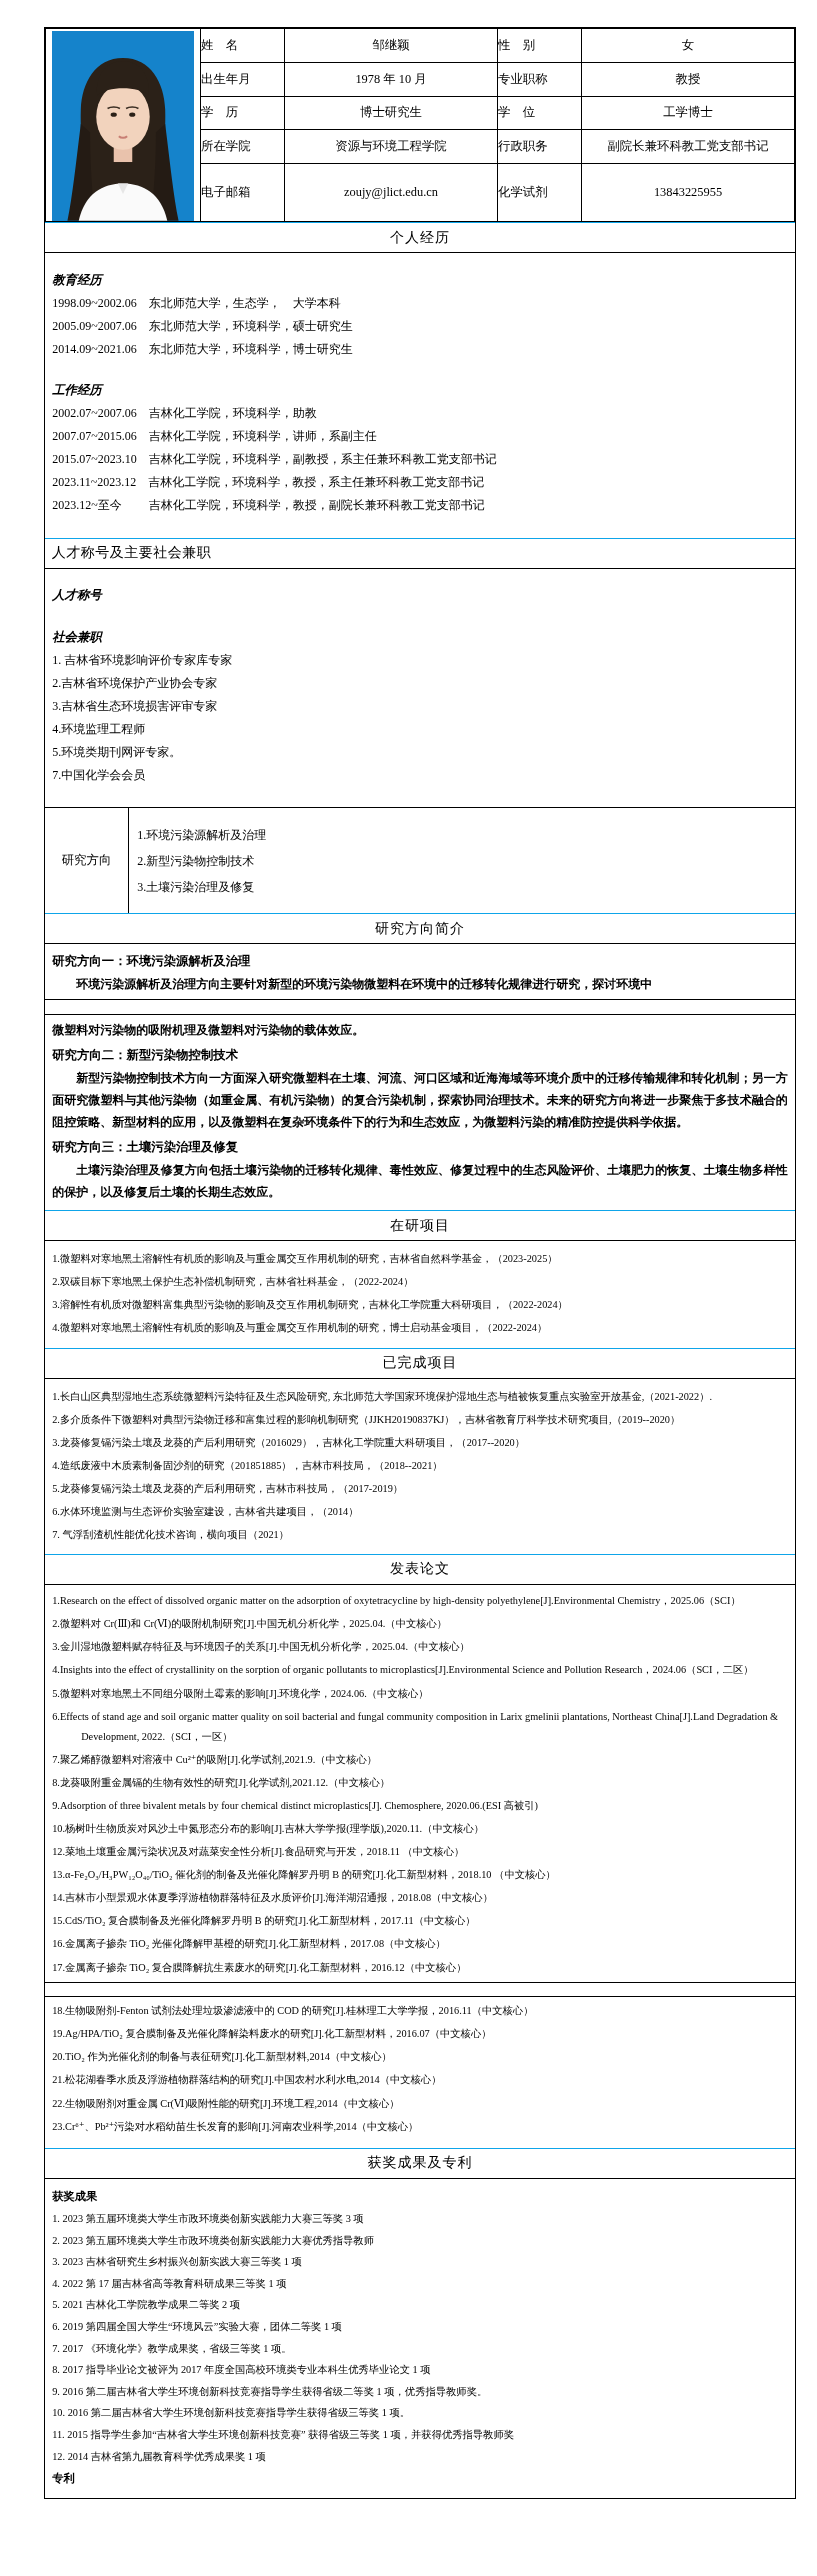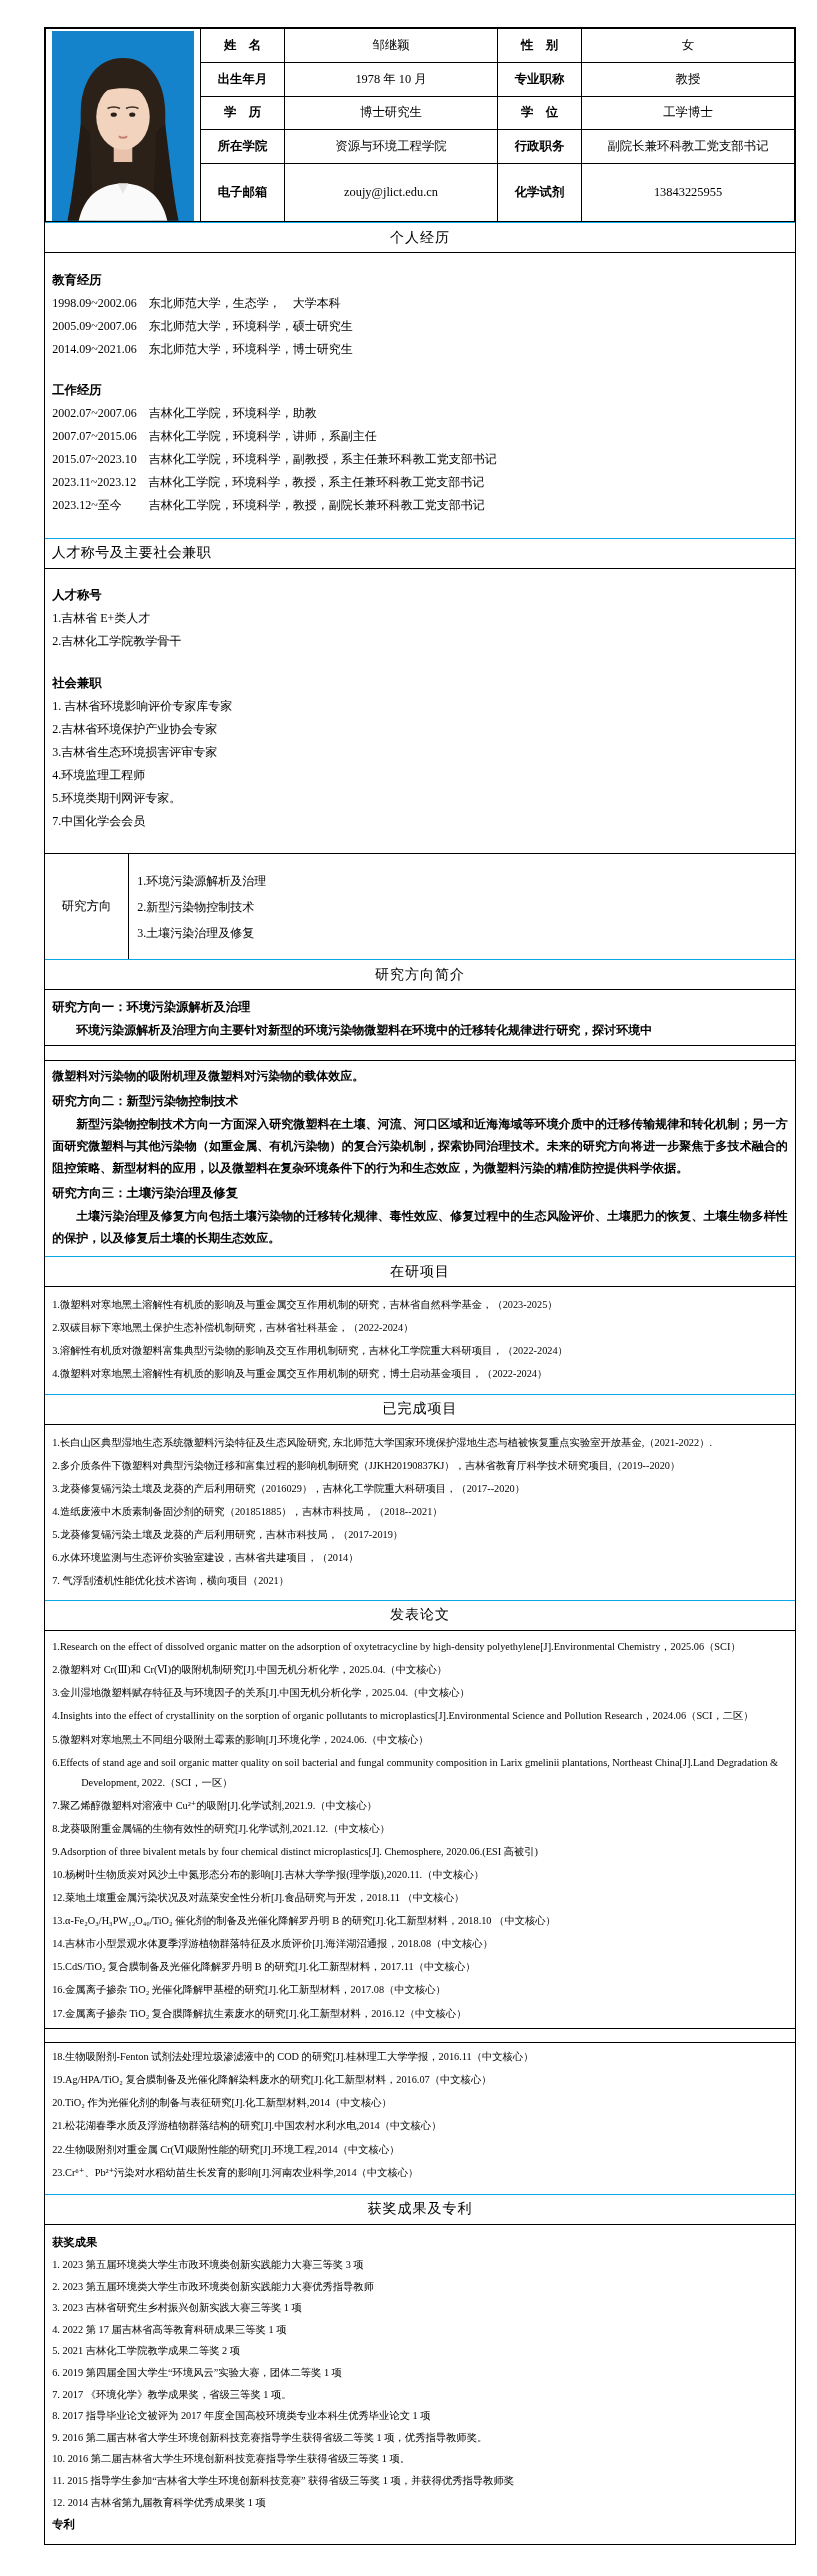--- a/index.html
+++ b/index.html
@@ -11,42 +11,42 @@
   .doc {
     width:750px;
     margin:27px 0 0 44px;
     border:1px solid #000;
     background:#fff;
   }
   
   table.info { border-collapse:collapse; width:100%; table-layout:fixed; }
   table.info td { border:1px solid #000; padding:0; }
   td.photo-cell { width:154px; }
-  td.lbl { width:83px; text-align:center; font-size:12.4px;font-weight:bold; }
+  td.lbl { width:83px; text-align:left; font-size:12.4px; }
   td.val { text-align:center; font-size:12.4px; }
   td.val.mail { font-family:Liberation Serif, serif; }
   tr.r { height:32px; }
   tr.r-last { height:55px; }
   .photo { width:142px; height:190px; margin:2.1px auto 0 auto; background:#1583cb; overflow:hidden; }
   .photo svg { display:block; width:100%; height:100%; }
   
   .banner {
     border-top:1px solid #0ea5e9;
     height:29px;
     display:flex; align-items:center; justify-content:center;
     font-size:14px; letter-spacing:1px;
   }
   .banner.left { justify-content:flex-start; padding-left:6.7px; letter-spacing:0.5px; }
   
   .content { border-top:1px solid #000; padding:0 7.2px; }
   .subhead { font-weight:bold; font-family:"Liberation Sans","DejaVu Sans",sans-serif; }
   
   .big-text { font-size:12px; }
   .big-text .li { line-height:23px; }
-  .big-text .subhead { font-size:12.4px; line-height:23px; }
+  .big-text .subhead { font-size:12.4px; line-height:23px;font-style:italic; }
   .pad-hist { padding-top:15.5px; padding-bottom:20.6px; }
   .gap-top { margin-top:18.5px; }
   
   .split { border-top:1px solid #000; display:flex; align-items:stretch; }
   .split-label {
     width:83px; border-right:1px solid #000; flex:none;
     display:flex; align-items:center; justify-content:center; font-size:12.4px;
   }
   .split-body { flex:1; padding:13.4px 0 13.4px 8.2px; font-size:12px; }
   .split-body .li { line-height:26px; }
@@ -142,25 +142,20 @@
         <div class="li">2007.07~2015.06　吉林化工学院，环境科学，讲师，系副主任</div>
         <div class="li">2015.07~2023.10　吉林化工学院，环境科学，副教授，系主任兼环科教工党支部书记</div>
         <div class="li">2023.11~2023.12　吉林化工学院，环境科学，教授，系主任兼环科教工党支部书记</div>
         <div class="li">2023.12~至今　　 吉林化工学院，环境科学，教授，副院长兼环科教工党支部书记</div>
       </div>
   </div>
 
   <div class="banner left">人才称号及主要社会兼职</div>
   <div class="content big-text pad-hist">
     <div class="subhead">人才称号</div>
-    <div>
-
-    <div class="li">1.吉林省 E+类人才</div>
-        <div class="li">2.吉林化工学院教学骨干</div>
-      </div>
     <div class="subhead gap-top">社会兼职</div>
     <div>
 
     <div class="li">1. 吉林省环境影响评价专家库专家</div>
         <div class="li">2.吉林省环境保护产业协会专家</div>
         <div class="li">3.吉林省生态环境损害评审专家</div>
         <div class="li">4.环境监理工程师</div>
         <div class="li">5.环境类期刊网评专家。</div>
         <div class="li">7.中国化学会会员</div>
       </div>

